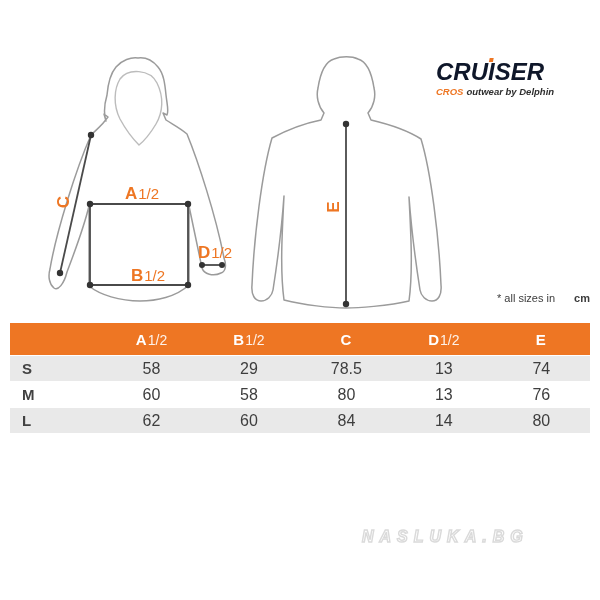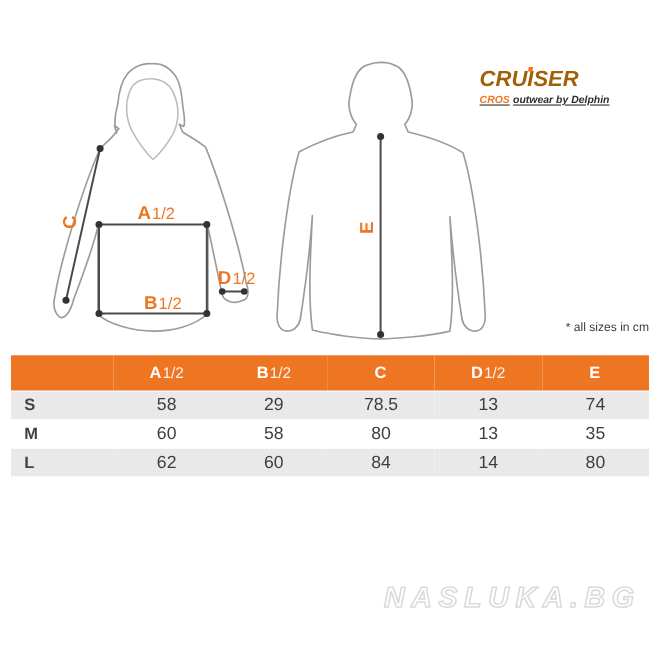--- a/index.html
+++ b/index.html
@@ -12,43 +12,43 @@
   .meas-label {
     position:absolute; color:#ee7623; white-space:nowrap;
     font-size:17px; font-weight:bold; font-family:"Liberation Sans", sans-serif;
   }
   .meas-label .frac { font-weight:400; font-size:15px; margin-left:1px; }
   .rot { transform:rotate(-90deg); transform-origin:center center; }
   .center60 { width:60px; text-align:center; }
   
   .logo { position:absolute; left:436px; top:60px; width:165px; height:50px; }
   .logo-name {
-    position:relative; z-index:2; font-size:20px; font-weight:bold; font-style:italic;
-    color:#a16207; letter-spacing:0px; line-height:24px;
+    position:relative; z-index:2; font-size:24px; font-weight:bold; font-style:italic;
+    color:#0f172a; letter-spacing:0px; line-height:24px;
   }
   .logo-name .i-wrap { position:relative; }
   .logo-name .idot {
     position:absolute; width:4px; height:4px; background:#ee7623;
     left:50%; top:0px; transform:translateX(-42%) skewX(-12deg);
   }
   .logo-st {
     position:absolute; z-index:1; left:100px; top:-6px;
     font-size:44px; font-weight:bold; font-style:italic; line-height:44px;
     color:#ffffff; -webkit-text-stroke:2.5px #ee7623; letter-spacing:-2px;
   }
   .logo-tagline {
     position:relative; z-index:2; margin-top:2px;
-    font-size:9.5px; font-weight:bold; font-style:italic; color:#2e2e2e; white-space:nowrap;text-decoration:underline;
+    font-size:9.5px; font-weight:bold; font-style:italic; color:#2e2e2e; white-space:nowrap;
   }
   .logo-tagline .brand { color:#ee7623; margin-right:3px; }
   
   .note {
     position:absolute; right:10px; top:292px; font-size:11px; color:#3c3c3c;
   }
-  .note .unit { font-weight:normal; margin-left:3px; }
+  .note .unit { font-weight:bold; margin-left:19px; }
   
   .size-table {
     position:absolute; left:10px; top:322px; width:580px;
     border-collapse:separate; border-spacing:0 1px;
   }
   .size-table th {
     background:#ee7623; color:#ffffff; height:32px;
     font-size:15px; font-weight:800; text-align:center; padding:0;
   }
   .size-table th .frac { font-weight:400; font-size:14px; opacity:.9; margin-left:1px; }
@@ -56,22 +56,22 @@
     height:25px; font-size:16px; color:#3e3e3e; text-align:center; padding:0;
   }
   .size-table td.size-cell {
     text-align:left; padding-left:12px; font-size:15px; font-weight:bold; color:#424242;
     letter-spacing:.5px;
   }
   .size-table tr.alt td { background:#e9e9e9; }
   .size-table tr.plain td { background:#ffffff; }
   
   .watermark {
-    position:absolute; left:349px; top:528px; z-index:5;
-    font-size:26px; font-weight:bold; font-style:italic; letter-spacing:6px;
+    position:absolute; left:362px; top:528px; z-index:5;
+    font-size:16px; font-weight:bold; font-style:italic; letter-spacing:6px;
     color:rgba(255,255,255,0.45); -webkit-text-stroke:1.4px #dadada;
     text-stroke:1.4px #dadada;
     text-align:right;
   }
 </style>
 </head>
 <body>
 
 <div class="canvas">
 
@@ -170,21 +170,21 @@
       <td>78.5</td>
       <td>13</td>
       <td>74</td>
     </tr>
     <tr class="plain">
       <td class="size-cell">M</td>
       <td>60</td>
       <td>58</td>
       <td>80</td>
       <td>13</td>
-      <td>35</td>
+      <td>76</td>
     </tr>
     <tr class="alt">
       <td class="size-cell">L</td>
       <td>62</td>
       <td>60</td>
       <td>84</td>
       <td>14</td>
       <td>80</td>
     </tr>
   </tbody>

